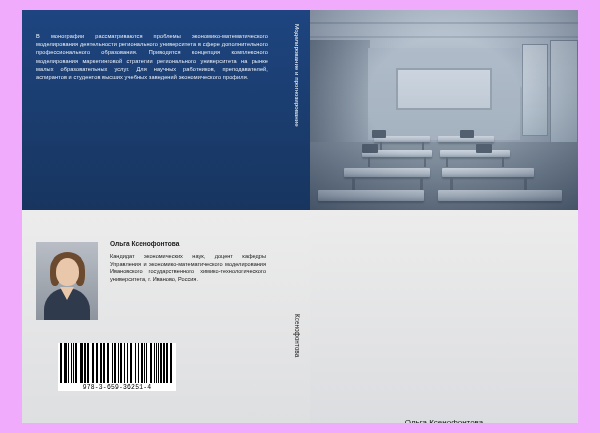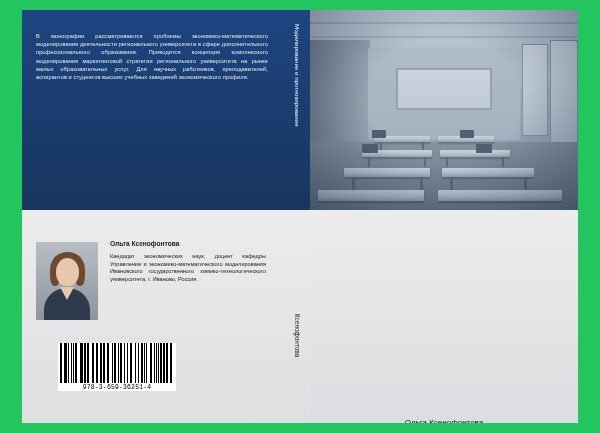--- a/index.html
+++ b/index.html
@@ -12,21 +12,21 @@
     height: 433px;
     font-family: "Liberation Sans", sans-serif;
     overflow: hidden;
   }
 
   
   #cover {
     position: relative;
     width: 600px;
     height: 433px;
-    background: #22c55e;
+    background: #f0abfc;
   }
 
   
   .back-cover {
     position: absolute;
     left: 22px;
     top: 10px;
     width: 262px;
     height: 413px;
     background: #ffffff;

